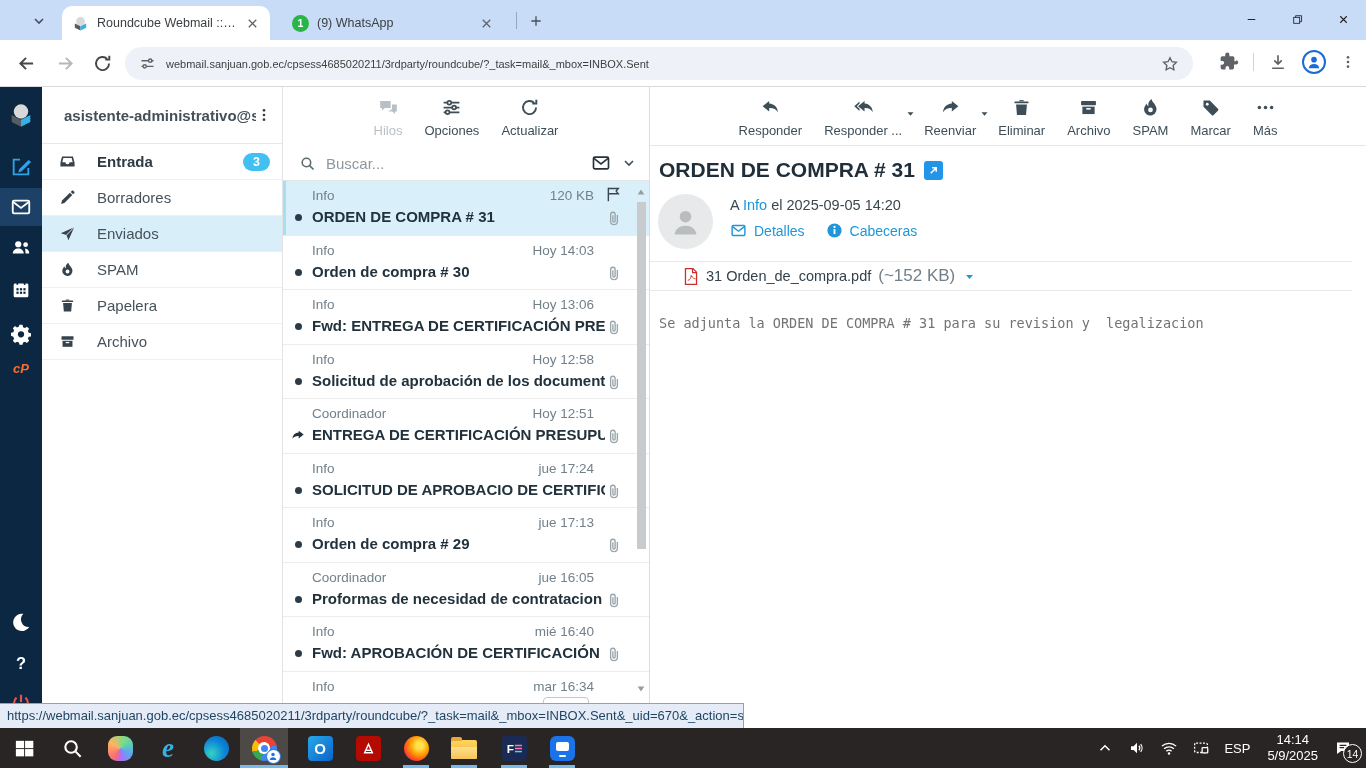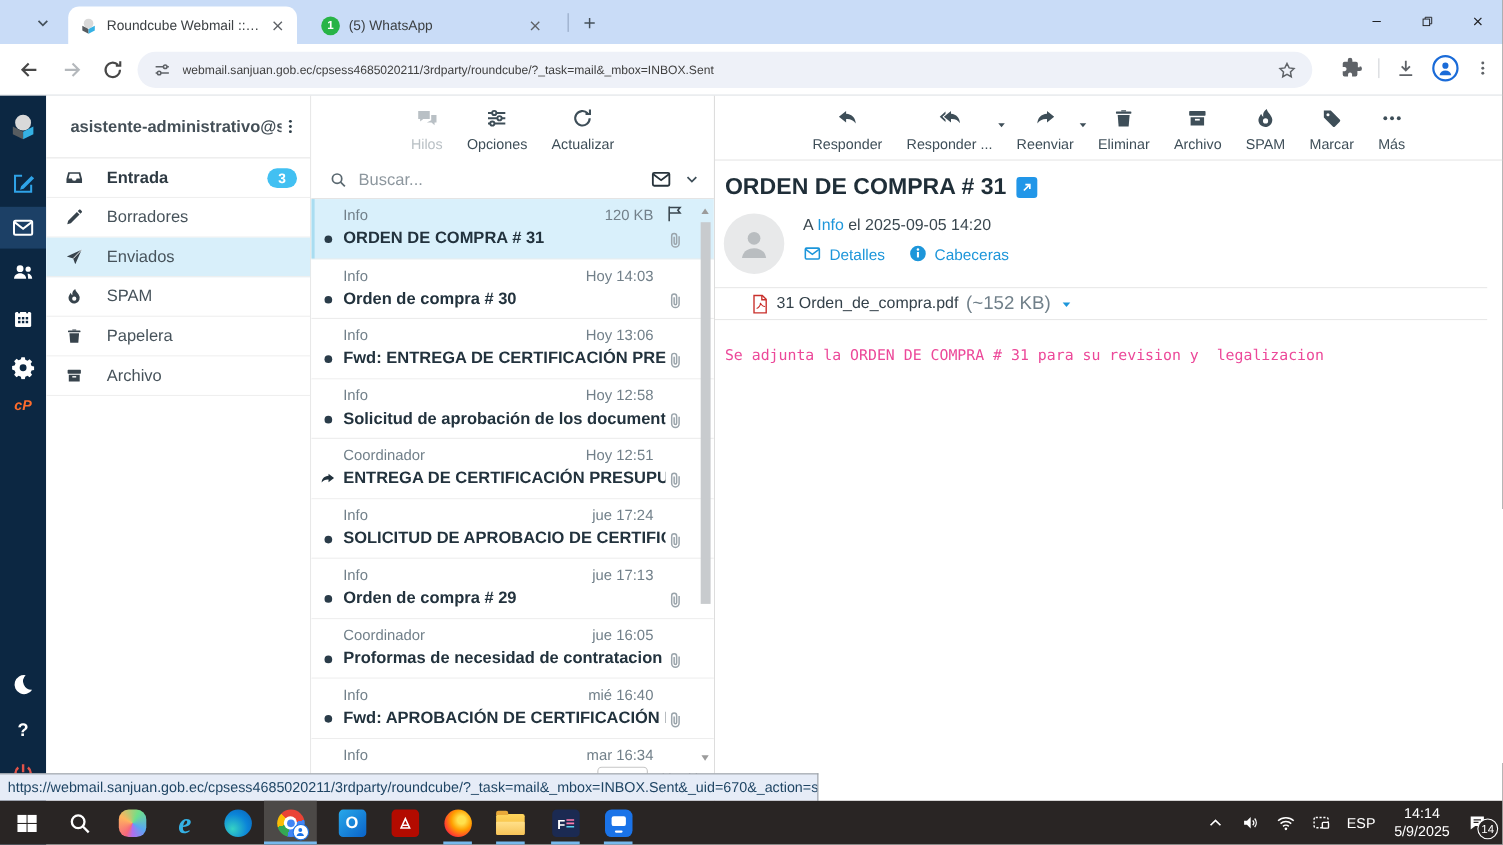--- a/index.html
+++ b/index.html
@@ -121,21 +121,21 @@
   .hline1 .lnk{color:#1d96da}
   .hline2{position:absolute;left:80px;top:135px;display:flex;align-items:center;gap:7px;font-size:14px;color:#1d96da}
   .hline2 .i{width:17px;height:17px;color:#1d96da}
   .hline2 .gap{width:7px}
   .attbar{position:absolute;left:0;top:174px;right:14px;height:30px;border-top:1px solid #e8e8e8;border-bottom:1px solid #e8e8e8;
     display:flex;align-items:center;padding-left:33px;gap:7px}
   .pdfic{width:16px;height:19px;flex:none}
   .attname{font-size:14.5px;color:#34414a}
   .attsize{font-size:17px;color:#71808a}
   .attcaret{width:15px;height:15px;color:#1d96da}
-  .mailbody{position:absolute;left:9px;top:228px;font-family:"DejaVu Sans Mono",monospace;font-size:13.5px;color:#ec4899;white-space:pre}
+  .mailbody{position:absolute;left:9px;top:228px;font-family:"DejaVu Sans Mono",monospace;font-size:13.5px;color:#737373;white-space:pre}
 
   
   .statusbar{position:absolute;left:0;top:703px;width:744px;height:25px;background:#e6ecf7;
     border-top:1px solid #9aa0a6;border-right:1px solid #9aa0a6;z-index:40;
     font-size:13px;color:#1f4564;line-height:23px;padding-left:7px;white-space:nowrap;overflow:hidden}
 
   
   .taskbar{position:absolute;left:0;top:728px;right:0;height:40px;background:#292524;z-index:50}
   .tkb{position:absolute;top:0;width:48px;height:40px;display:flex;align-items:center;justify-content:center}
   .tkb .i{width:23px;height:23px;color:#fff}
@@ -195,21 +195,21 @@
         </span>
       <span class="tab-title">Roundcube Webmail :: Enviados</span>
       <span class="tab-x">
           <svg viewBox="0 0 24 24" fill="none" stroke="currentColor" stroke-width="2">
             <path d="M6 6l12 12M18 6L6 18"></path>
           </svg>
         </span>
     </div>
     <div class="tab inactive">
       <span class="fav-wa">1</span>
-      <span class="tab-title">(5) WhatsApp</span>
+      <span class="tab-title">(9) WhatsApp</span>
       <span class="tab-x">
           <svg viewBox="0 0 24 24" fill="none" stroke="currentColor" stroke-width="2">
             <path d="M6 6l12 12M18 6L6 18"></path>
           </svg>
         </span>
     </div>
     <div class="tabdiv"></div>
     <div class="newtab">
         <svg viewBox="0 0 24 24" fill="none" stroke="currentColor" stroke-width="2">
           <path d="M12 5v14M5 12h14"></path>

